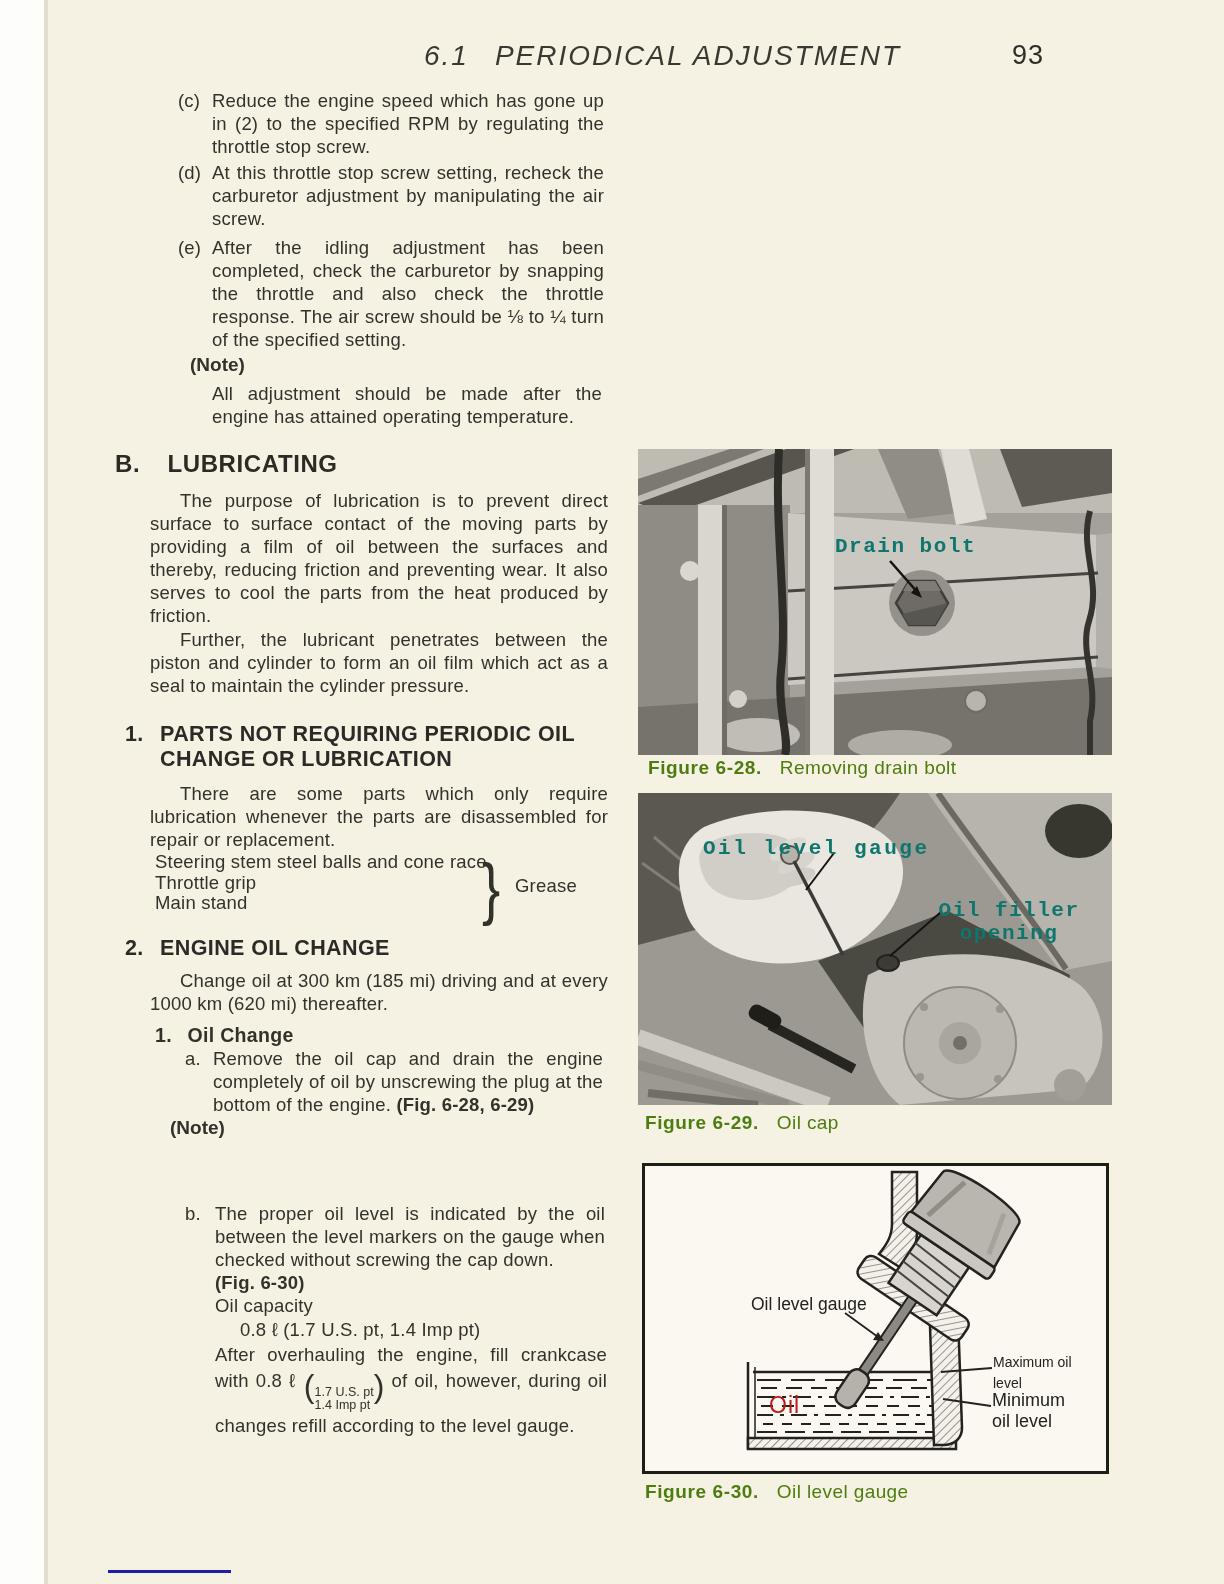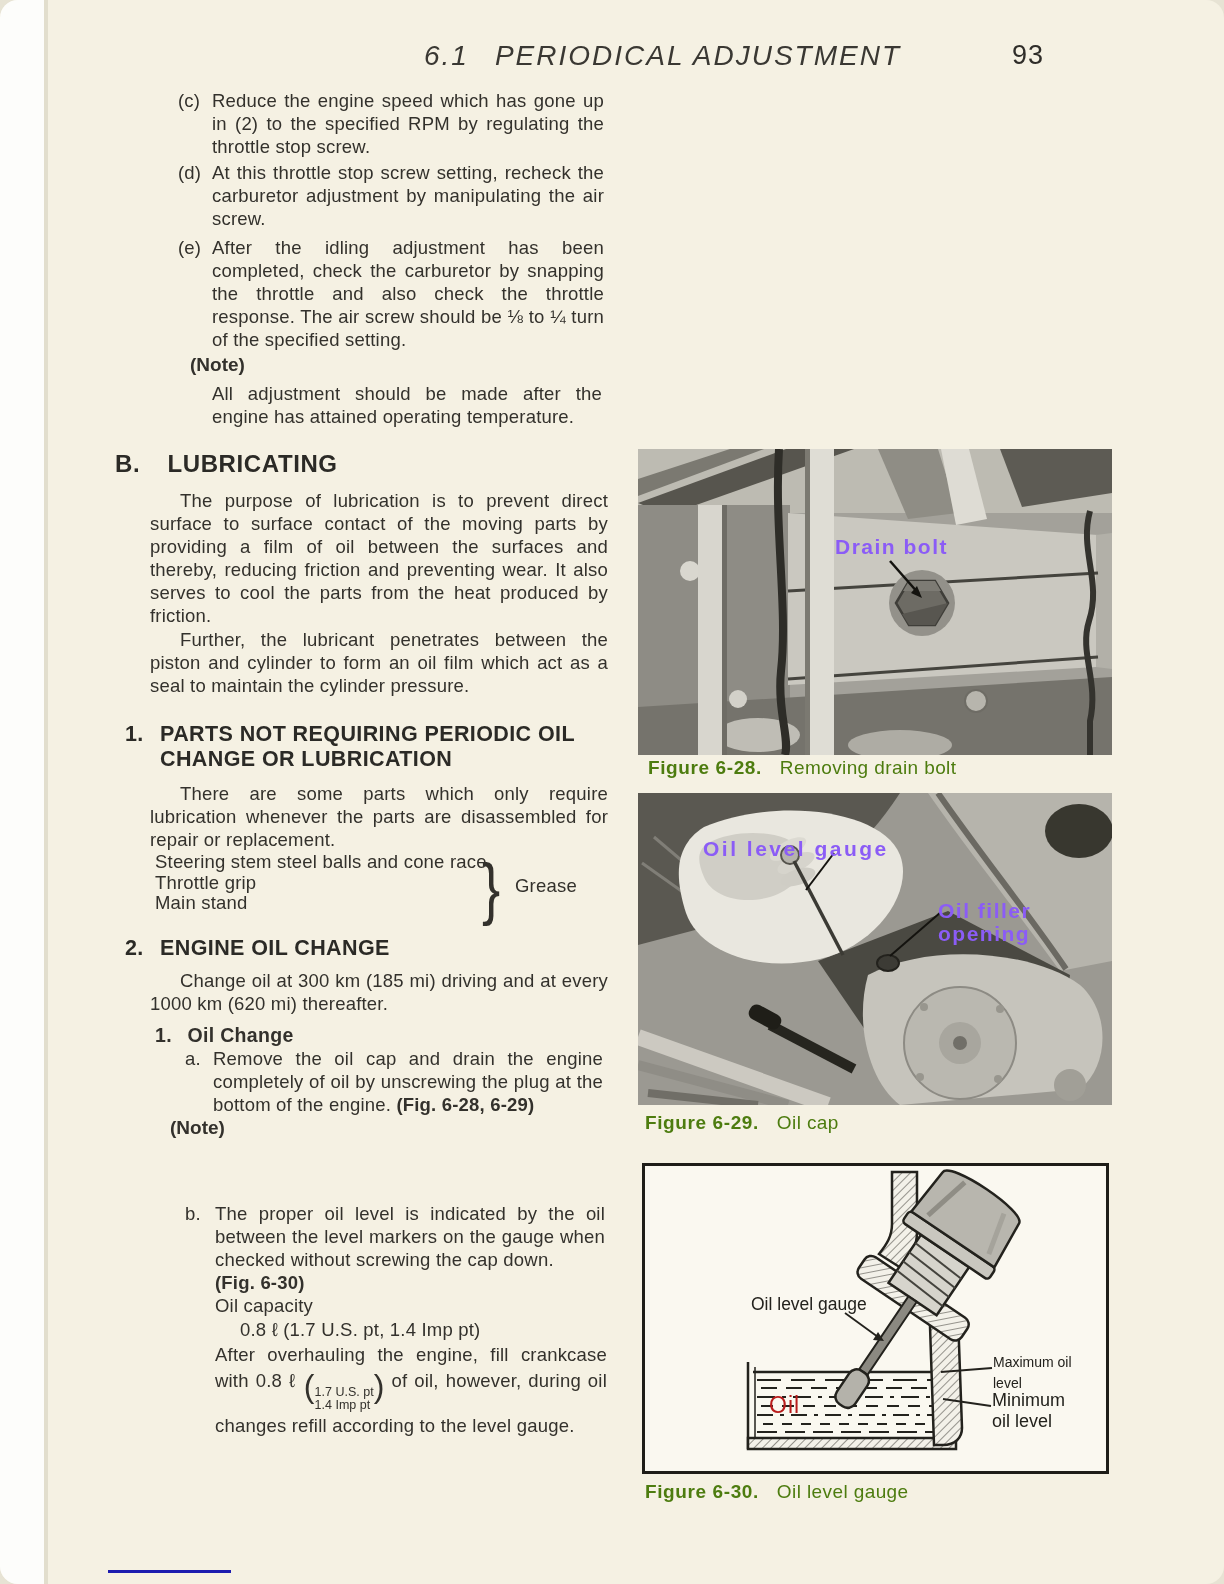--- a/index.html
+++ b/index.html
@@ -1,17 +1,17 @@
 <!DOCTYPE html>
 <html><head>
 <meta charset="utf-8">
 <style>
   html,body{margin:0;padding:0;background:#e7e3d4;}
   .page{position:relative;width:1224px;height:1584px;background:#f5f1e3;overflow:hidden;
-        font-family:"Liberation Sans",sans-serif;color:#33312c;border-radius:18px;}
+        font-family:"Liberation Sans",sans-serif;color:#33312c;}
   .scan-edge{position:absolute;left:0;top:0;width:44px;height:1584px;background:#fdfdfb;
              border-right:4px solid #e2decd;}
   .hdr-title{position:absolute;left:424px;top:40px;font-size:28px;font-style:italic;
              letter-spacing:2px;color:#3a3833;white-space:nowrap;}
   .hdr-title .sec{margin-right:26px;}
   .pagenum{position:absolute;left:1012px;top:40px;font-size:27px;color:#2f2d29;letter-spacing:1px;}
   
   .blk{position:absolute;font-size:18.5px;line-height:23px;letter-spacing:.2px;text-align:justify;}
   .hang{padding-left:34px;}
   .hang .lbl{position:absolute;left:0;top:0;}
@@ -25,22 +25,22 @@
   .lube-item{font-size:18.5px;line-height:20.5px;}
   .brace{position:absolute;font-size:64px;font-weight:400;transform:scale(.85,1.08);
          transform-origin:left top;color:#33312c;}
   .figref{font-weight:bold;}
   .stack{display:inline-flex;flex-direction:column;font-size:12.5px;line-height:13.5px;
          vertical-align:-9px;text-align:left;letter-spacing:0;}
   .bigparen{font-size:32px;vertical-align:-10px;line-height:0;}
   
   .fig{position:absolute;overflow:hidden;}
   .fig svg{display:block;}
-  .photo-label{position:absolute;font-size:21px;font-weight:bold;color:#8b5cf6;
-               letter-spacing:1.5px;white-space:nowrap;}
+  .photo-label{position:absolute;font-size:21px;font-weight:bold;color:#0f766e;
+               letter-spacing:1.5px;white-space:nowrap;font-family:Liberation Mono, monospace;}
   .caption{position:absolute;font-size:19px;color:#4d7c0f;letter-spacing:.4px;white-space:nowrap;}
   .caption b{letter-spacing:.6px;}
   .caption span{margin-left:18px;}
   .diagram-box{position:absolute;background:#faf8f0;border:3px solid #1e1d18;}
   .dlabel{position:absolute;color:#23221d;}
   .footer-rule{position:absolute;height:3px;}
 </style>
 </head>
 <body>
 
@@ -202,21 +202,21 @@
       <ellipse cx="250" cy="170" rx="11" ry="8" fill="#3c3b35" stroke="#23221d" stroke-width="2"></ellipse>
       <line x1="0" y1="244" x2="190" y2="312" stroke="#ccc9c1" stroke-width="16"></line>
       <line x1="0" y1="272" x2="150" y2="312" stroke="#8f8d86" stroke-width="10"></line>
       <line x1="10" y1="300" x2="120" y2="312" stroke="#706e67" stroke-width="8"></line>
       <line x1="132" y1="232" x2="216" y2="276" stroke="#26251f" stroke-width="10"></line>
       <rect x="110" y="216" width="34" height="16" rx="7" fill="#1f1e18" transform="rotate(28 127 224)"></rect>
       <line x1="196" y1="60" x2="168" y2="97" stroke="#14130f" stroke-width="2"></line>
       <line x1="303" y1="119" x2="252" y2="163" stroke="#14130f" stroke-width="2"></line>
     </svg>
     <div class="photo-label" style="left:65px;top:44px;letter-spacing:2.5px">Oil level gauge</div>
-    <div class="photo-label" style="left:300px;top:106px;width:142px;text-align:left;white-space:normal;line-height:23px">Oil filler opening</div>
+    <div class="photo-label" style="left:300px;top:106px;width:142px;text-align:center;white-space:normal;line-height:23px">Oil filler opening</div>
   </div>
   <div class="caption" style="left:645px;top:1112px">
     <b>Figure 6-29.</b><span>Oil cap</span>
   </div>
 
   <div class="diagram-box" style="left:642px;top:1163px;width:461px;height:305px">
     <svg viewBox="0 0 461 305" width="461" height="305">
       <defs>
         <pattern id="hatch30" width="6" height="6" patternUnits="userSpaceOnUse" patternTransform="rotate(45)">
           <rect width="6" height="6" fill="#f3f1e9"></rect>

